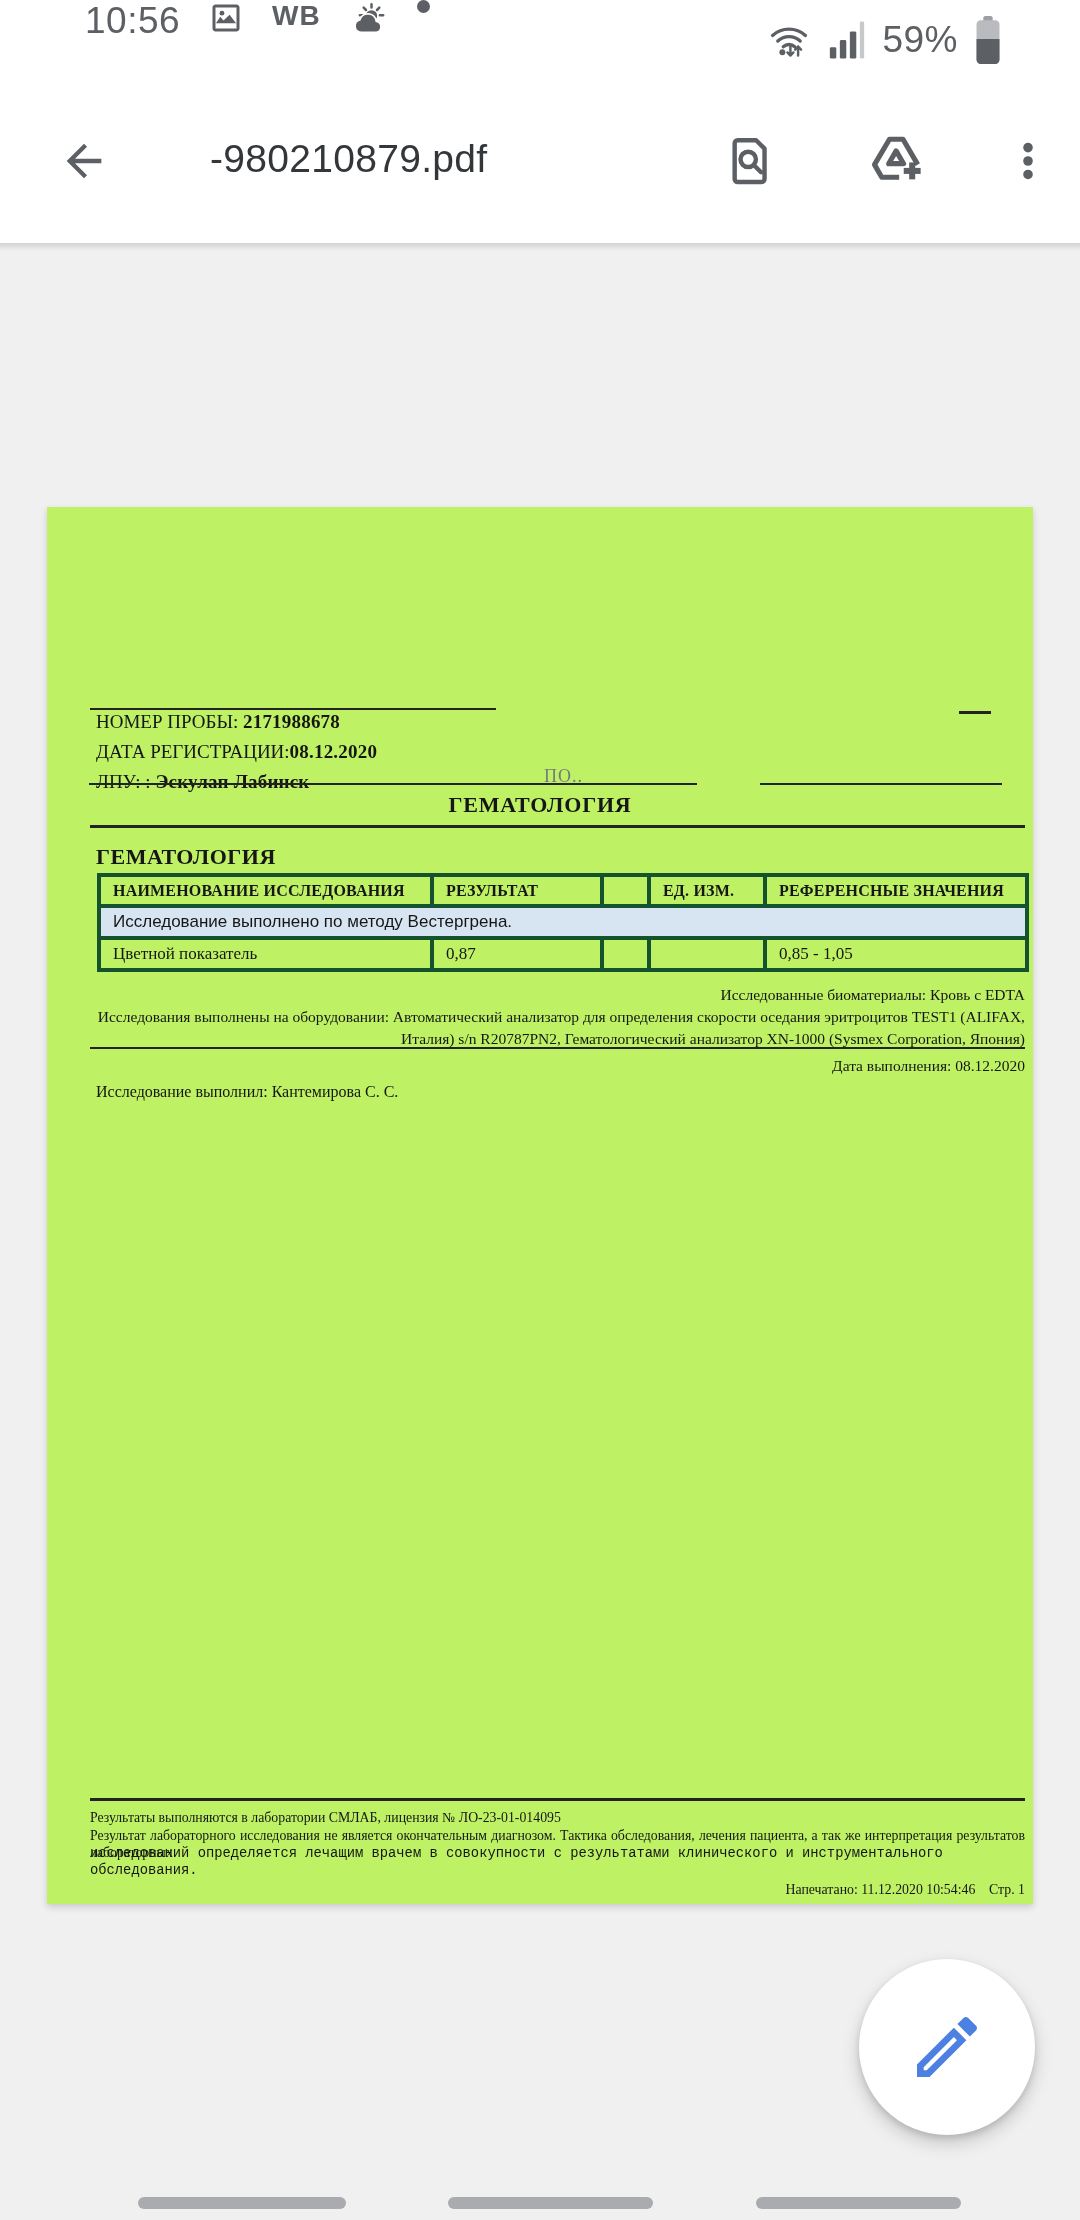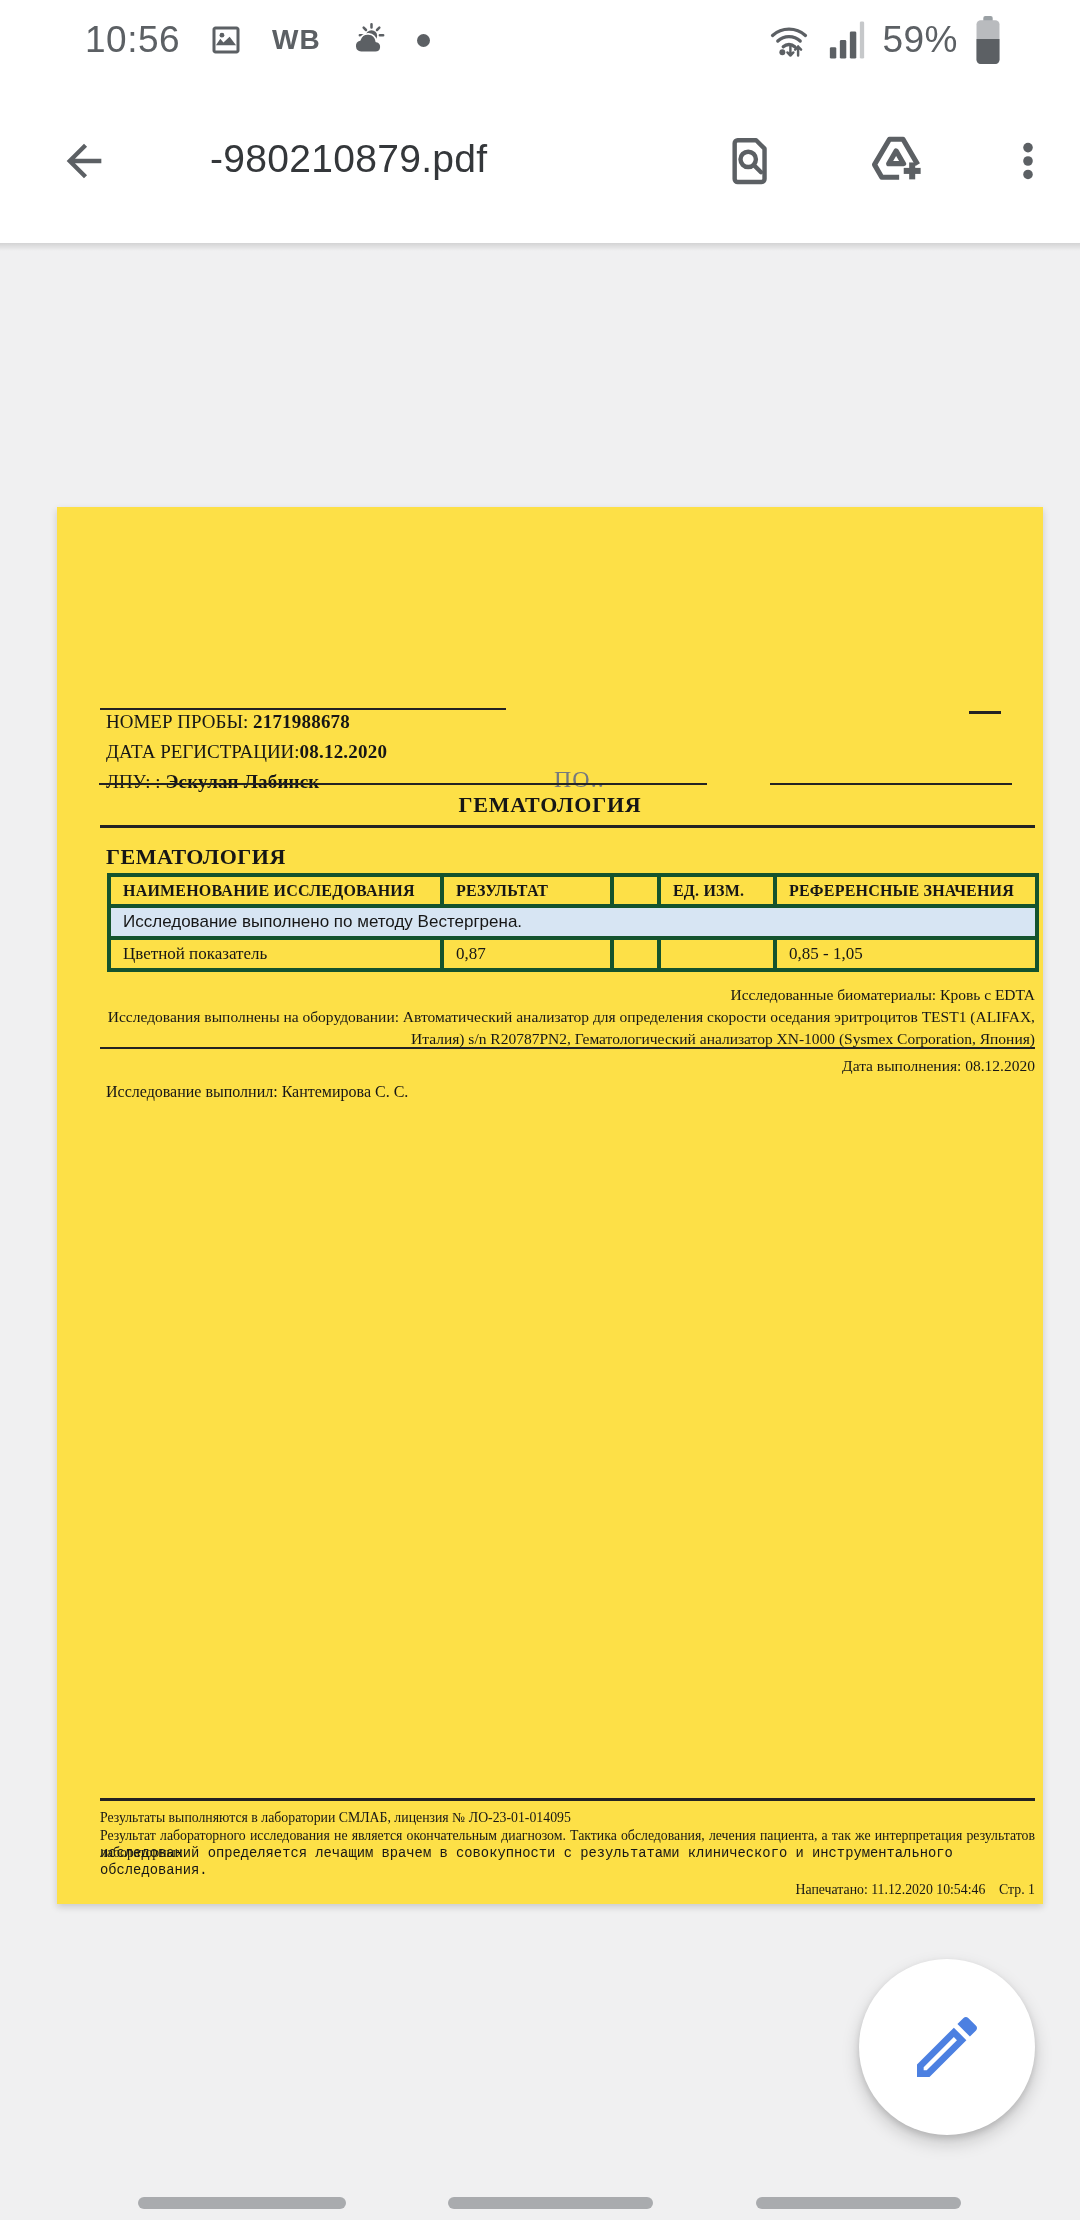--- a/index.html
+++ b/index.html
@@ -6,43 +6,43 @@
   body{
     width:1080px;height:2220px;position:relative;overflow:hidden;
     background:#F0F0F1;font-family:"Liberation Sans",sans-serif;
     -webkit-font-smoothing:antialiased;
   }
   
   .topbar{position:absolute;left:0;top:0;width:1080px;height:243px;background:#ffffff;}
   .topbar-shadow{position:absolute;left:0;top:243px;width:1080px;height:8px;
     background:linear-gradient(to bottom,rgba(0,0,0,.12),rgba(0,0,0,0));}
   .statusbar{position:absolute;left:0;top:0;width:1080px;height:80px;}
-  .sb-left{position:absolute;left:85px;top:0;height:80px;display:flex;align-items:center;gap:28px;}
+  .sb-left{position:absolute;left:85px;top:0;height:80px;display:flex;gap:28px;}
   .sb-right{position:absolute;right:78px;top:0;height:80px;display:flex;align-items:center;gap:16px;}
   .sb-time,.sb-batt-pct{font-size:37px;color:#5c6064;letter-spacing:.5px;}
   .sb-wb{font-size:28px;font-weight:600;color:#5c6064;letter-spacing:1px;}
   .sb-dot{width:13px;height:13px;border-radius:50%;background:#5c6064;}
   
   .toolbar{position:absolute;left:0;top:80px;width:1080px;height:163px;}
   .tb-back{position:absolute;left:58px;top:55px;width:52px;height:52px;}
   .tb-title{position:absolute;left:210px;top:57px;font-size:39px;color:#34373a;letter-spacing:.3px;
     font-family:"Liberation Sans",sans-serif;}
   .tb-ic{position:absolute;top:52px;width:58px;height:58px;display:flex;align-items:center;justify-content:center;}
   .tb-search{right:300px;}
   .tb-drive{right:155px;}
   .tb-dots{right:28px;width:48px;}
   
-  .pdf-page{position:absolute;left:57px;top:507px;width:986px;height:1397px;background:#fde047;
+  .pdf-page{position:absolute;left:47px;top:507px;width:986px;height:1397px;background:#bef264;
     box-shadow:0 3px 7px rgba(0,0,0,.16);}
   .pdf-page *{color:#161616;}
   .doc{font-family:"Liberation Serif",serif;}
   .hline{position:absolute;background:#232323;}
   .hdr-row{position:absolute;left:49px;font-size:19px;line-height:24px;white-space:pre;}
   .hdr-row b{letter-spacing:.2px;}
-  .faded{position:absolute;left:497px;top:259px;font-size:24px;color:#75797e !important;
+  .faded{position:absolute;left:497px;top:259px;font-size:18px;color:#75797e !important;
     filter:blur(.7px);letter-spacing:1px;}
   .center-head{position:absolute;left:0;top:285px;width:986px;text-align:center;
     font-size:22px;font-weight:bold;letter-spacing:.8px;}
   .sect-title{position:absolute;left:49px;top:337px;font-size:22px;font-weight:bold;letter-spacing:.5px;}
   
   table.lab{position:absolute;left:50px;top:366px;width:928px;border-collapse:collapse;
     table-layout:fixed;font-family:"Liberation Serif",serif;}
   table.lab,table.lab td,table.lab th{border:4px solid #14532d;}
   table.lab th{height:27px;font-size:16px;text-align:left;padding:0 0 0 12px;font-weight:bold;letter-spacing:.2px;}
   table.lab td{height:28px;font-size:17px;padding:0 0 0 12px;}

